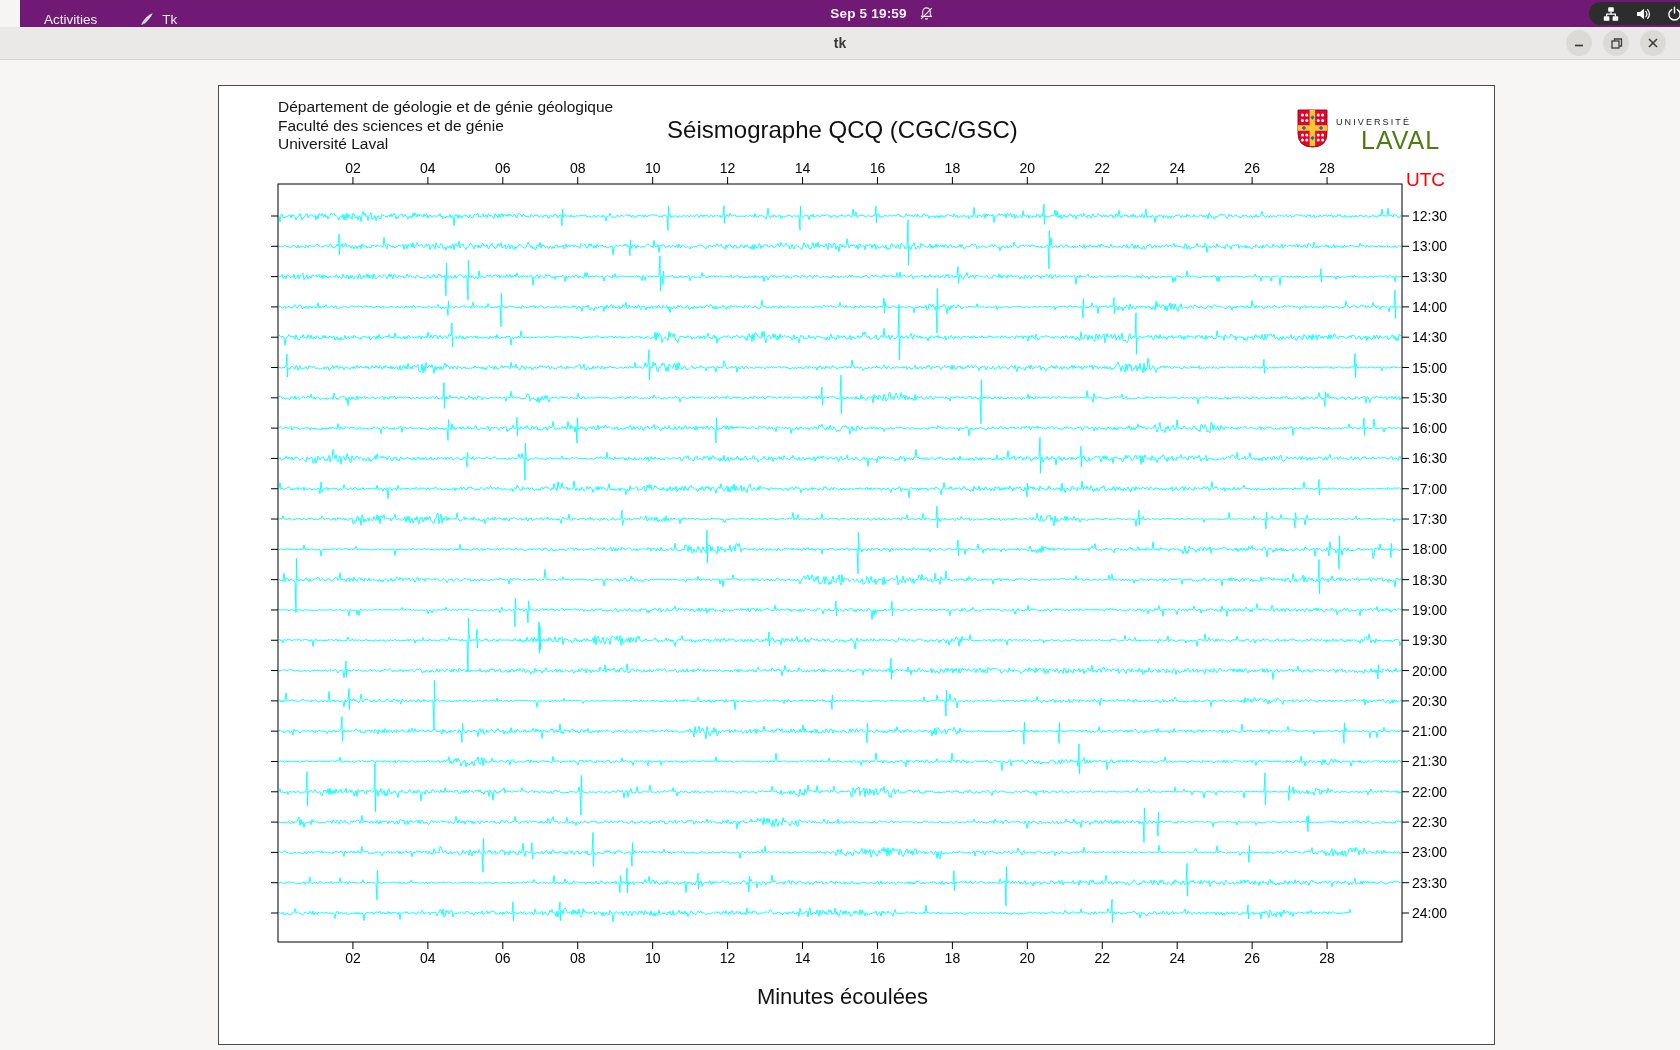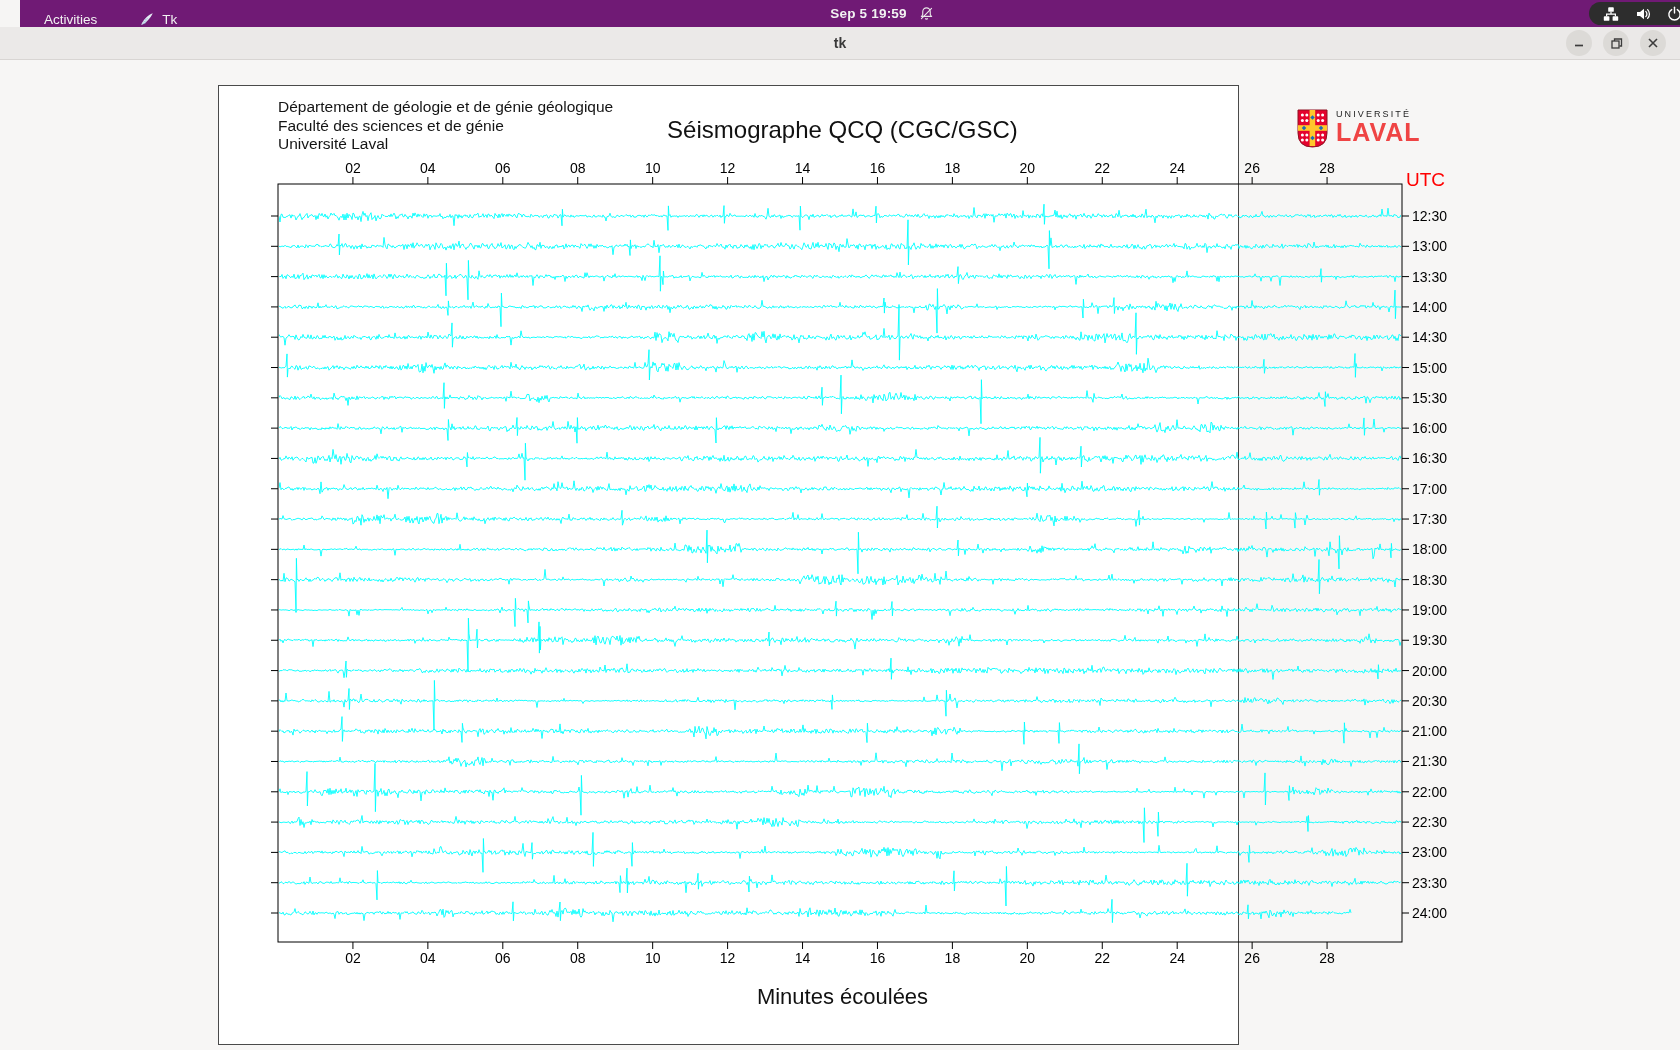--- a/index.html
+++ b/index.html
@@ -28,36 +28,36 @@
               display:flex; align-items:center; justify-content:center; }
   .wintitle { font-size:14px; font-weight:700; color:#3a3a3a; }
   .winbtns { position:absolute; right:14px; top:3px; display:flex; gap:11px; }
   .wbtn { width:26px; height:26px; border-radius:50%; background:#dcdad7;
           display:flex; align-items:center; justify-content:center; }
   .wbtn svg { display:block; }
 
   
   .content { position:absolute; left:0; top:60px; width:1680px; height:990px;
              background:#f7f6f5; }
-  .canvas { position:absolute; left:218px; top:25px; width:1021px; height:960px;
+  .canvas { position:absolute; left:218px; top:25px; width:1277px; height:960px;
             background:#ffffff; border:1px solid #4a4a4a; }
 
   .hdr { position:absolute; left:59px; top:12px; font-size:15.5px; line-height:18.5px;
          color:#141414; }
   .chart-title { position:absolute; left:0; top:30px; width:1247px; text-align:center;
                  font-size:24px; color:#111; }
   .utc { position:absolute; left:1187px; top:83px; font-size:19px; }
   .xlabel { position:absolute; left:0; top:898px; width:1247px; text-align:center;
             font-size:22px; color:#111; }
 
   .logo { position:absolute; left:1078px; top:23px; display:flex; gap:8px; align-items:flex-start; }
   .logo-txt { display:flex; flex-direction:column; }
-  .logo-top { font-size:9px; letter-spacing:2.1px; color:#1c1c1c; margin-top:0; }
-  .logo-bottom { font-size:25px; letter-spacing:1px; color:#ef4444; font-weight:700;
-                 line-height:26px; }
+  .logo-top { font-size:9px; letter-spacing:2.1px; color:#1c1c1c; margin-top:8px; }
+  .logo-bottom { font-size:25px; letter-spacing:1px; color:#4d7c0f; font-weight:400;
+                 line-height:26px;margin-left:25px; }
 
   svg text { font-family:"Liberation Sans", sans-serif; fill:#000; }
   #plot-svg { position:absolute; left:0; top:0; }
 </style>
 </head>
 <body>
 
 <div class="topbar">
   <div class="tb-left">
     <span class="activities">Activities</span>

